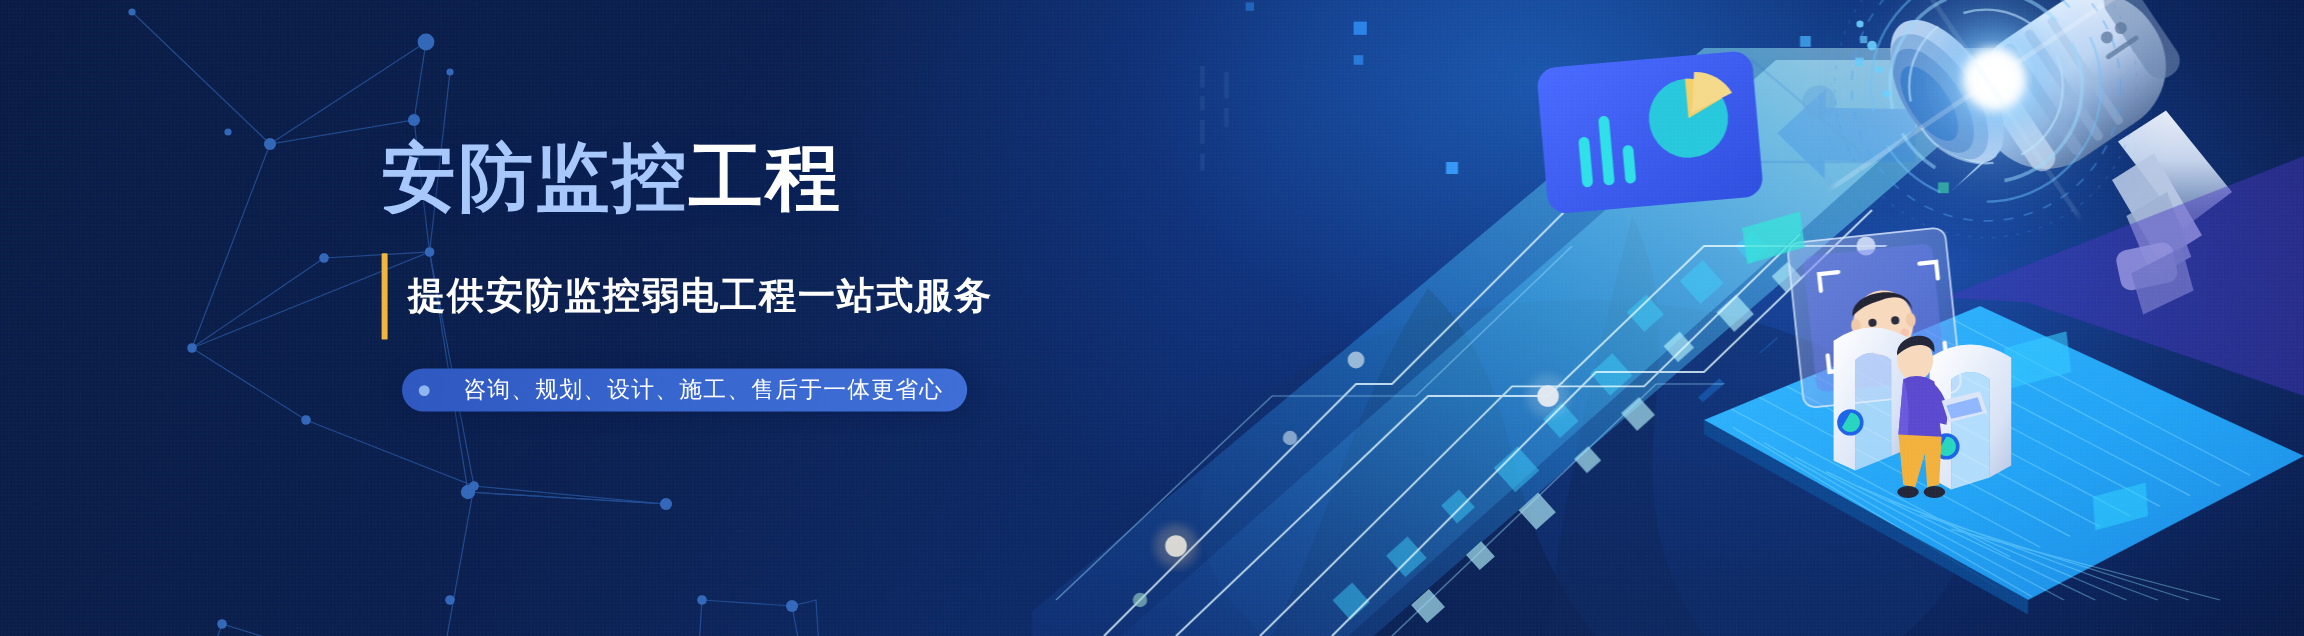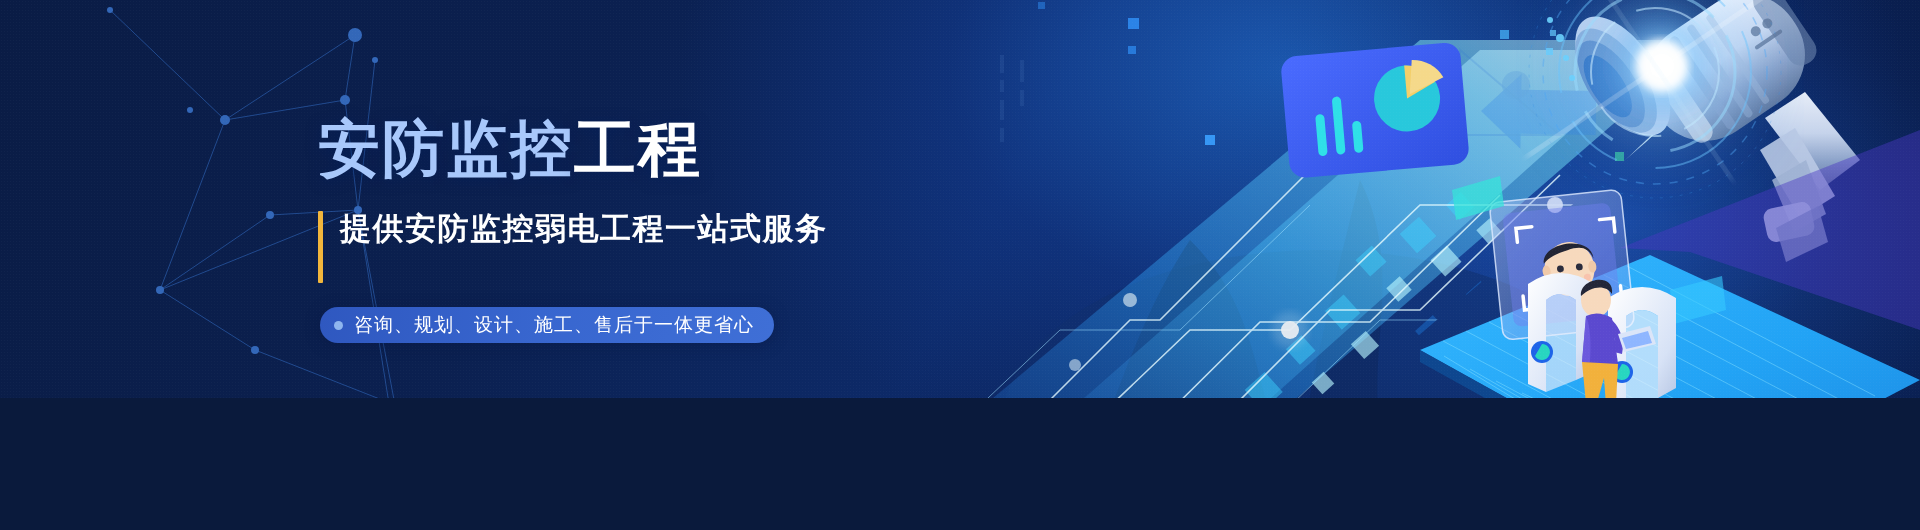--- a/index.html
+++ b/index.html
@@ -1,21 +1,21 @@
 <!DOCTYPE html>
 <html><head>
 <meta charset="utf-8">
 <style>
   * { margin:0; padding:0; box-sizing:border-box; }
   html,body { width:1920px; height:530px; overflow:hidden; background:#0a1a3c; }
   body { font-family:"Liberation Sans","DejaVu Sans",sans-serif; }
 
   .banner{
     position:relative;
-    width:1920px; height:398px;
+    width:1920px; height:530px;
     overflow:hidden;
     background:
       radial-gradient(ellipse 900px 620px at 1290px 70px, rgba(40,130,240,.55) 0%, rgba(25,80,190,.25) 38%, rgba(10,30,90,0) 68%),
       radial-gradient(ellipse 1100px 700px at 1550px 300px, rgba(22,70,170,.45) 0%, rgba(12,36,100,.18) 45%, rgba(8,22,64,0) 72%),
       linear-gradient(118deg, #0a1c45 0%, #0b2050 30%, #0d2a68 52%, #0b2358 68%, #081a44 100%);
   }
 
   
   .net{ position:absolute; left:0; top:0; width:720px; height:530px; opacity:.85; }
 
@@ -42,37 +42,38 @@
   .title .t-b{ color:#ffffff; }
 
   .sub-wrap{
     margin-top:31px;
     display:flex; align-items:stretch;
   }
   .gold-bar{
     width:5px; min-height:72px; background:#f2b63c; border-radius:1px;
     margin-right:17px; flex:0 0 5px;
   }
-  .sub-lines{ display:flex; flex-direction:column; }
+  .sub-lines{ display:flex; flex-direction:column; justify-content:center; }
   .subtitle{
     color:#ffffff; font-size:31px; font-weight:700; letter-spacing:1.5px;
     line-height:1.15; white-space:nowrap;
   }
   .tagline{
     color:#e4ecfb; font-size:17px; font-weight:400; letter-spacing:1.1px;
     margin-top:9px; white-space:nowrap;
   }
 
   .pill{
-    position:absolute; left:320px; top:307px;
+    position:absolute; left:335px; top:307px;
     display:inline-flex; align-items:center;
     height:36px; padding:0 20px 0 14px;
     border-radius:18px;
     background:linear-gradient(95deg, #2f58c0 0%, #3866cf 48%, #3f6fd6 100%);
     box-shadow:0 2px 14px rgba(8,24,70,.5);
+    gap:17px;
   }
   .pill-dot{
     width:9px; height:9px; border-radius:50%;
     background:#8fb6ef; margin-right:11px; flex:0 0 9px;
   }
   .pill-text{
     color:#ffffff; font-size:19px; letter-spacing:1px; white-space:nowrap;
   }
 </style>
 </head>

